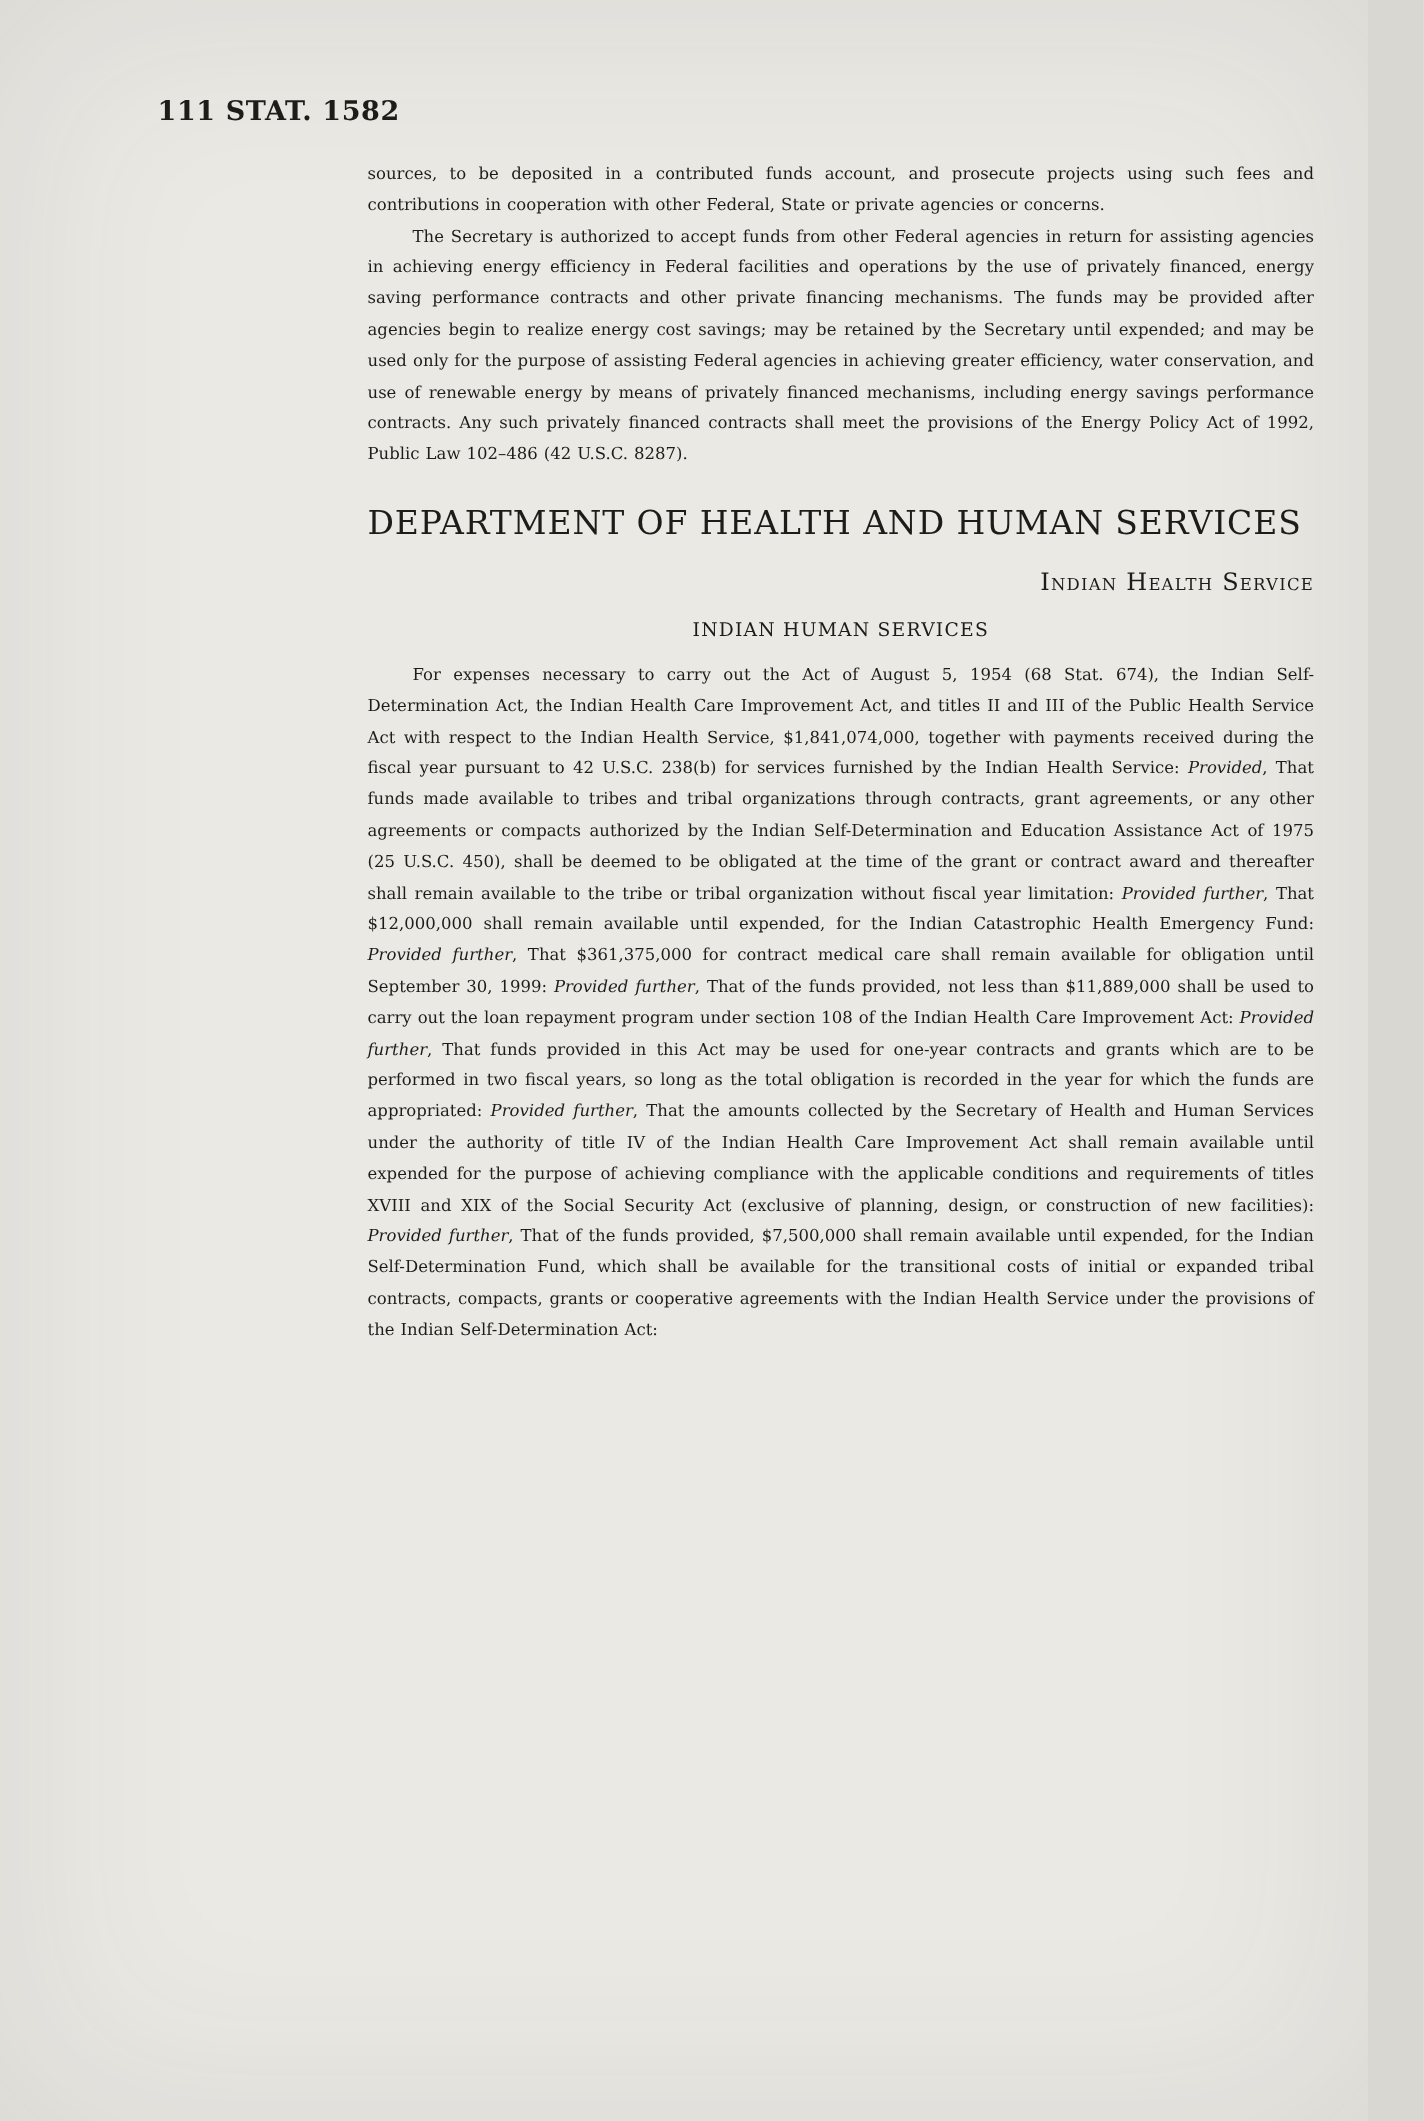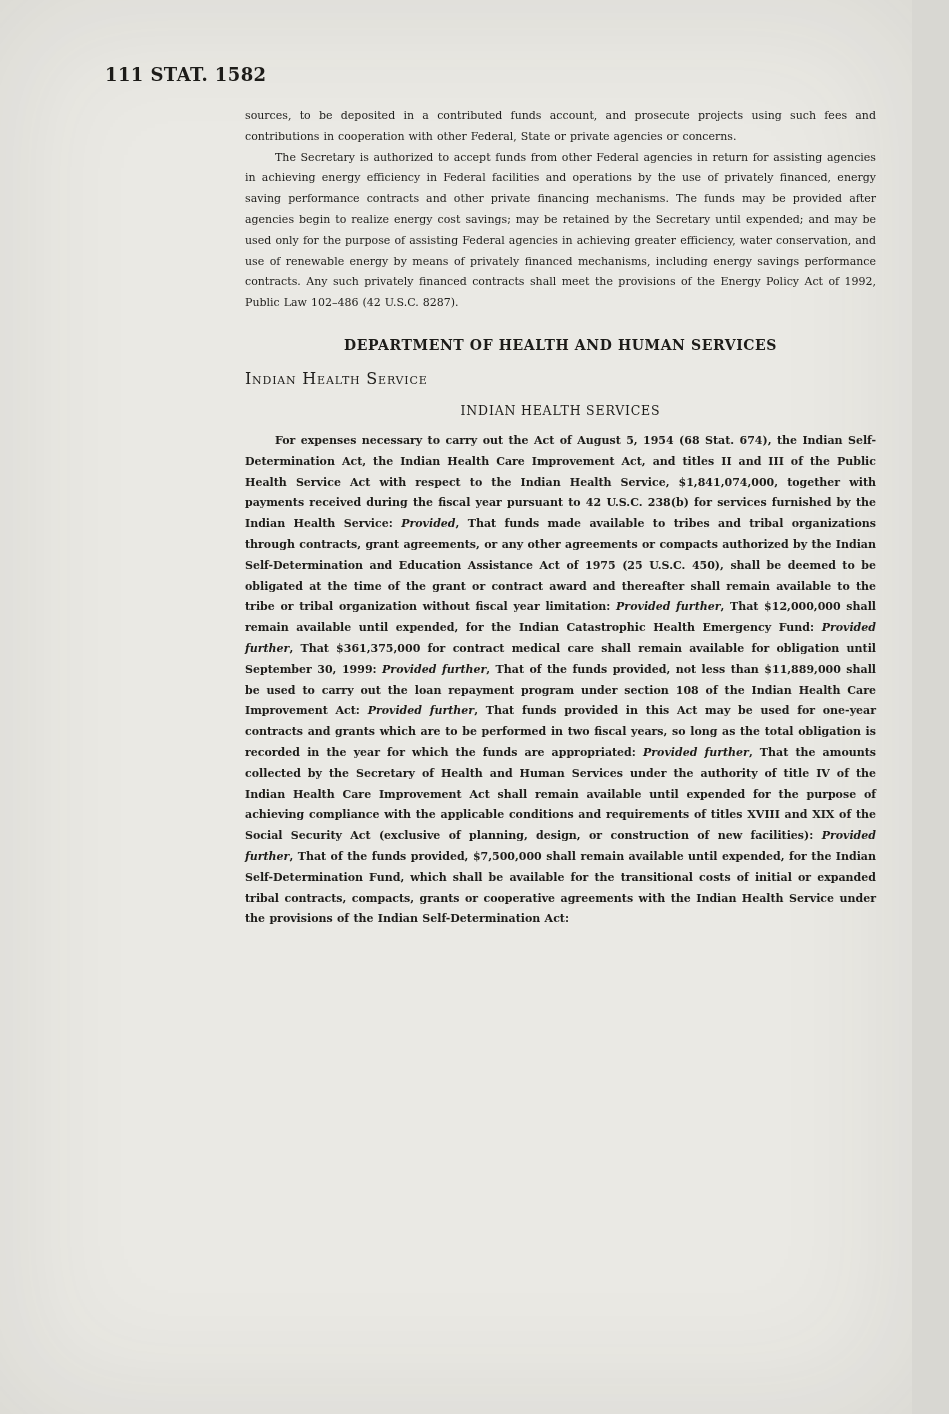--- a/index.html
+++ b/index.html
@@ -59,61 +59,61 @@
     line-height: 20.8px;
     text-align: justify;
     text-justify: inter-word;
     word-spacing: 0.5px;
   }
   .para.indent { text-indent: 30px; }
   .para i { font-style: italic; }
 
   .heading-dept {
     margin: 23px 0 0 0;
-    font-size: 14px;
-    font-weight: 700;
-    text-align: center;
+    font-size: 22px;
+    font-weight: 400;
+    text-align: left;
     letter-spacing: 0.6px;
     white-space: nowrap;
   }
   .heading-service {
     margin: 16px 0 0 0;
     font-size: 16px;
     font-weight: 400;
     font-variant: small-caps;
-    text-align: left;
+    text-align: right;
     letter-spacing: 0.8px;
   }
   .heading-sub {
     margin: 15px 0 0 0;
     font-size: 12.5px;
     font-weight: 400;
     text-align: center;
     letter-spacing: 0.8px;
   }
-  .para.appropriation { margin-top: 13px; font-weight: bold; }
+  .para.appropriation { margin-top: 13px; }
 </style>
 </head>
 <body>
 
 <div class="page">
 
   <div class="page-header">
     <span class="stat-number">111 STAT. 1582</span>
   </div>
 
   <div class="text-column">
 
     <p class="para">sources, to be deposited in a contributed funds account, and prosecute projects using such fees and contributions in cooperation with other Federal, State or private agencies or concerns.</p>
 
     <p class="para indent">The Secretary is authorized to accept funds from other Federal agencies in return for assisting agencies in achieving energy efficiency in Federal facilities and operations by the use of privately financed, energy saving performance contracts and other private financing mechanisms. The funds may be provided after agencies begin to realize energy cost savings; may be retained by the Secretary until expended; and may be used only for the purpose of assisting Federal agencies in achieving greater efficiency, water conservation, and use of renewable energy by means of privately financed mechanisms, including energy savings performance contracts. Any such privately financed contracts shall meet the provisions of the Energy Policy Act of 1992, Public Law 102–486 (42 U.S.C. 8287).</p>
 
     <h2 class="heading-dept">DEPARTMENT OF HEALTH AND HUMAN SERVICES</h2>
 
     <h3 class="heading-service">Indian Health Service</h3>
 
-    <h4 class="heading-sub">INDIAN HEALTH SERVICES</h4>
+    <h4 class="heading-sub">INDIAN HUMAN SERVICES</h4>
 
     <p class="para indent appropriation"><span>For expenses necessary to carry out the Act of August 5, 1954 (68 Stat. 674), the Indian Self-Determination Act, the Indian Health Care Improvement Act, and titles II and III of the Public Health Service Act with respect to the Indian Health Service, $1,841,074,000, together with payments received during the fiscal year pursuant to 42 U.S.C. 238(b) for services furnished by the Indian Health Service: </span><i>Provided</i><span>, That funds made available to tribes and tribal organizations through contracts, grant agreements, or any other agreements or compacts authorized by the Indian Self-Determination and Education Assistance Act of 1975 (25 U.S.C. 450), shall be deemed to be obligated at the time of the grant or contract award and thereafter shall remain available to the tribe or tribal organization without fiscal year limitation: </span><i>Provided further</i><span>, That $12,000,000 shall remain available until expended, for the Indian Catastrophic Health Emergency Fund: </span><i>Provided further</i><span>, That $361,375,000 for contract medical care shall remain available for obligation until September 30, 1999: </span><i>Provided further</i><span>, That of the funds provided, not less than $11,889,000 shall be used to carry out the loan repayment program under section 108 of the Indian Health Care Improvement Act: </span><i>Provided further</i><span>, That funds provided in this Act may be used for one-year contracts and grants which are to be performed in two fiscal years, so long as the total obligation is recorded in the year for which the funds are appropriated: </span><i>Provided further</i><span>, That the amounts collected by the Secretary of Health and Human Services under the authority of title IV of the Indian Health Care Improvement Act shall remain available until expended for the purpose of achieving compliance with the applicable conditions and requirements of titles XVIII and XIX of the Social Security Act (exclusive of planning, design, or construction of new facilities): </span><i>Provided further</i><span>, That of the funds provided, $7,500,000 shall remain available until expended, for the Indian Self-Determination Fund, which shall be available for the transitional costs of initial or expanded tribal contracts, compacts, grants or cooperative agreements with the Indian Health Service under the provisions of the Indian Self-Determination Act:</span></p>
 
   </div>
 
 </div>
 
 </body></html>

